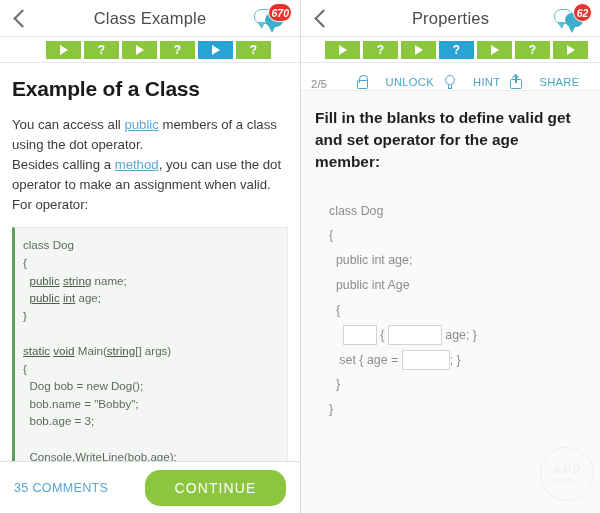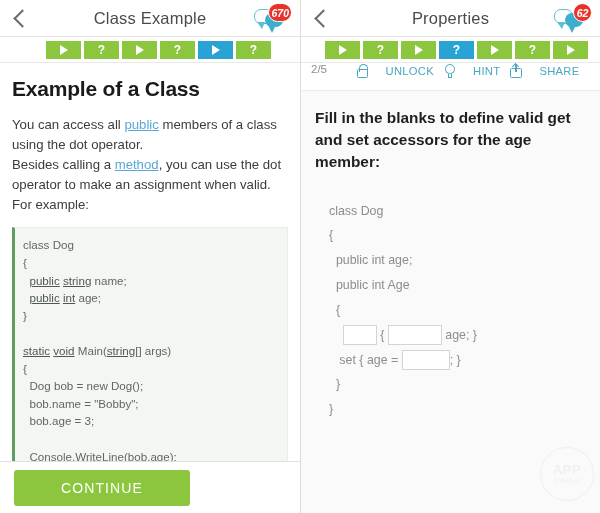--- a/index.html
+++ b/index.html
@@ -239,34 +239,34 @@
     color: #5aa7d6;
     font-size: 12.6px;
     letter-spacing: .3px;
     cursor: pointer;
   }
   .continue-btn {
     background: #8cc63f;
     color: #ffffff;
     font-size: 14px;
     letter-spacing: 1.1px;
-    width: 176px;
+    width: 141px;
     height: 36px;
     border: none;
-    border-radius: 3px;
+    border-radius: 15px;
     cursor: pointer;
     font-family: "Liberation Sans", sans-serif;
   }
 
   
   .actions-row {
     height: 28px;
     min-height: 28px;
     display: flex;
-    align-items: flex-start;
+    align-items: flex-end;
     background: #ffffff;
     padding: 0 10px;
     box-sizing: border-box;
     border-bottom: 1px solid #ececec;
   }
   .step-count {
     color: #8d8d8d;
     font-size: 11.5px;
     width: 40px;
   }
@@ -469,21 +469,21 @@
         <span class="q">?</span>
       </div>
     </div>
 
     <div class="content">
       <div class="lesson-title">Example of a Class</div>
 
       <div class="lesson-body">
         <span>You can access all </span><a href="#">public</a><span> members of a class using the dot operator.</span><br>
         <span>Besides calling a </span><a href="#">method</a><span>, you can use the dot operator to make an assignment when valid.</span><br>
-        <span>For example:</span>
+        <span>For operator:</span>
       </div>
 
       <div class="code-block">class Dog
 {
   <span class="kw">public</span> <span class="kw">string</span> name;
   <span class="kw">public</span> <span class="kw">int</span> age;
 }
 
 <span class="kw">static</span> <span class="kw">void</span> Main(<span class="kw">string</span>[] args)
 {
@@ -491,20 +491,21 @@
   bob.name = "Bobby";
   bob.age = 3;
 
   Console.WriteLine(bob.age);
   //Outputs 3
 }</div>
 
     </div>
 
     <div class="footer">
+      <span class="comments-count">35 COMMENTS</span>
       <button class="continue-btn">CONTINUE</button>
     </div>
   </div>
 
   <div class="screen right">
 
     <div class="header">
       <div class="back-btn">
         <span class="back-chevron"></span>
       </div>
@@ -561,21 +562,21 @@
           <span class="ic ic-share">
             <span class="box"></span>
               <span class="arrow"></span>
           </span>
           <span>SHARE</span>
         </span>
       </div>
     </div>
 
     <div class="quiz-area">
-      <div class="quiz-prompt">Fill in the blanks to define valid get and set accessors for the age member:</div>
+      <div class="quiz-prompt">Fill in the blanks to define valid get and set operator for the age member:</div>
 
       <div class="quiz-code">
         <span class="ln">class Dog</span>
         <span class="ln">{</span>
         <span class="ln">  public int age;</span>
         <span class="ln">  public int Age</span>
         <span class="ln">  {</span>
 
         <span class="ln"><span>    </span><input class="blank b1" type="text" value="" style=""><span> { </span><input class="blank b2" type="text" value="" style=""><span> age; }</span></span>
 

